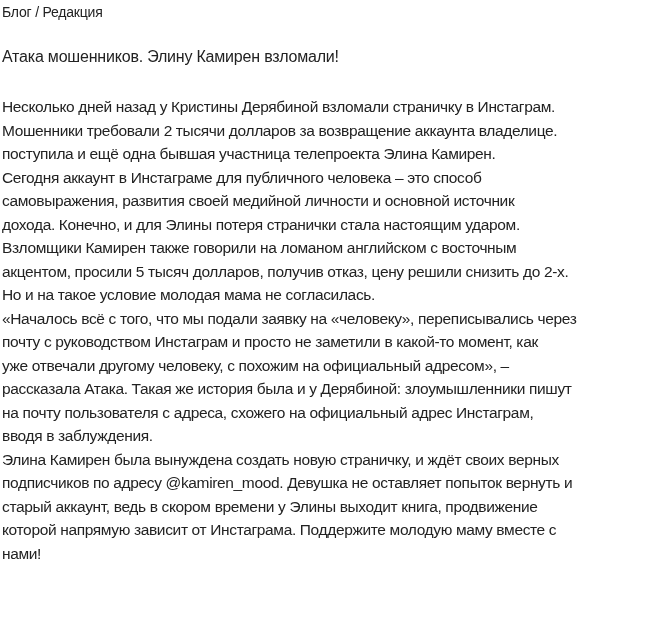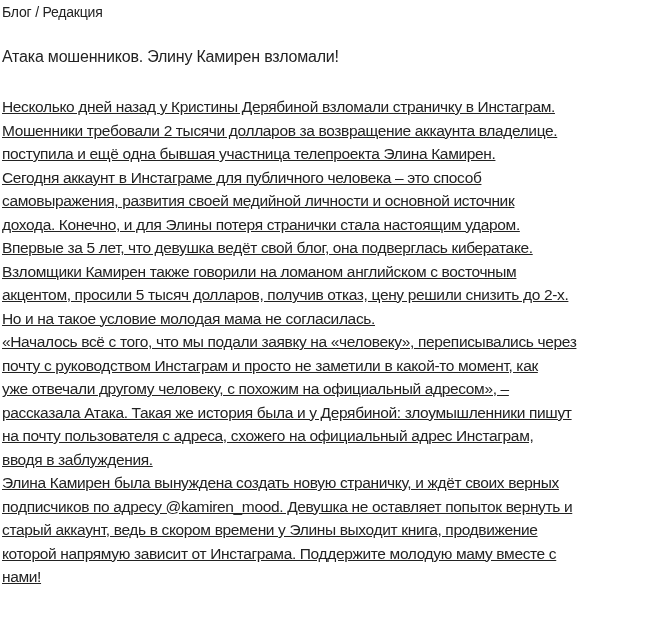--- a/index.html
+++ b/index.html
@@ -37,21 +37,20 @@
       font-size: 16px;
       line-height: 20px;
       white-space: nowrap;
       letter-spacing: -0.2px;
     }
     .body {
       position: absolute;
       left: 0;
       top: 95px;
       width: 666px;
-      text-decoration: underline;
     }
     .line {
       display: block;
       height: 23.5px;
       font-size: 15.5px;
       line-height: 23.5px;
       white-space: nowrap;
       letter-spacing: -0.35px;
     }
   </style>
@@ -61,21 +60,20 @@
 <div class="page">
   <div class="breadcrumb">Блог / Редакция</div>
   <div class="title">Атака мошенников. Элину Камирен взломали!</div>
   <div class="body">
     <span class="line">Несколько дней назад у Кристины Дерябиной взломали страничку в Инстаграм.</span>
     <span class="line">Мошенники требовали 2 тысячи долларов за возвращение аккаунта владелице.</span>
     <span class="line">поступила и ещё одна бывшая участница телепроекта Элина Камирен.</span>
     <span class="line">Сегодня аккаунт в Инстаграме для публичного человека – это способ</span>
     <span class="line">самовыражения, развития своей медийной личности и основной источник</span>
     <span class="line">дохода. Конечно, и для Элины потеря странички стала настоящим ударом.</span>
-    <span class="line">Впервые за 5 лет, что девушка ведёт свой блог, она подверглась кибератаке.</span>
     <span class="line">Взломщики Камирен также говорили на ломаном английском с восточным</span>
     <span class="line">акцентом, просили 5 тысяч долларов, получив отказ, цену решили снизить до 2-х.</span>
     <span class="line">Но и на такое условие молодая мама не согласилась.</span>
     <span class="line">«Началось всё с того, что мы подали заявку на «человеку», переписывались через</span>
     <span class="line">почту с руководством Инстаграм и просто не заметили в какой-то момент, как</span>
     <span class="line">уже отвечали другому человеку, с похожим на официальный адресом», –</span>
     <span class="line">рассказала Атака. Такая же история была и у Дерябиной: злоумышленники пишут</span>
     <span class="line">на почту пользователя с адреса, схожего на официальный адрес Инстаграм,</span>
     <span class="line">вводя в заблуждения.</span>
     <span class="line">Элина Камирен была вынуждена создать новую страничку, и ждёт своих верных</span>

